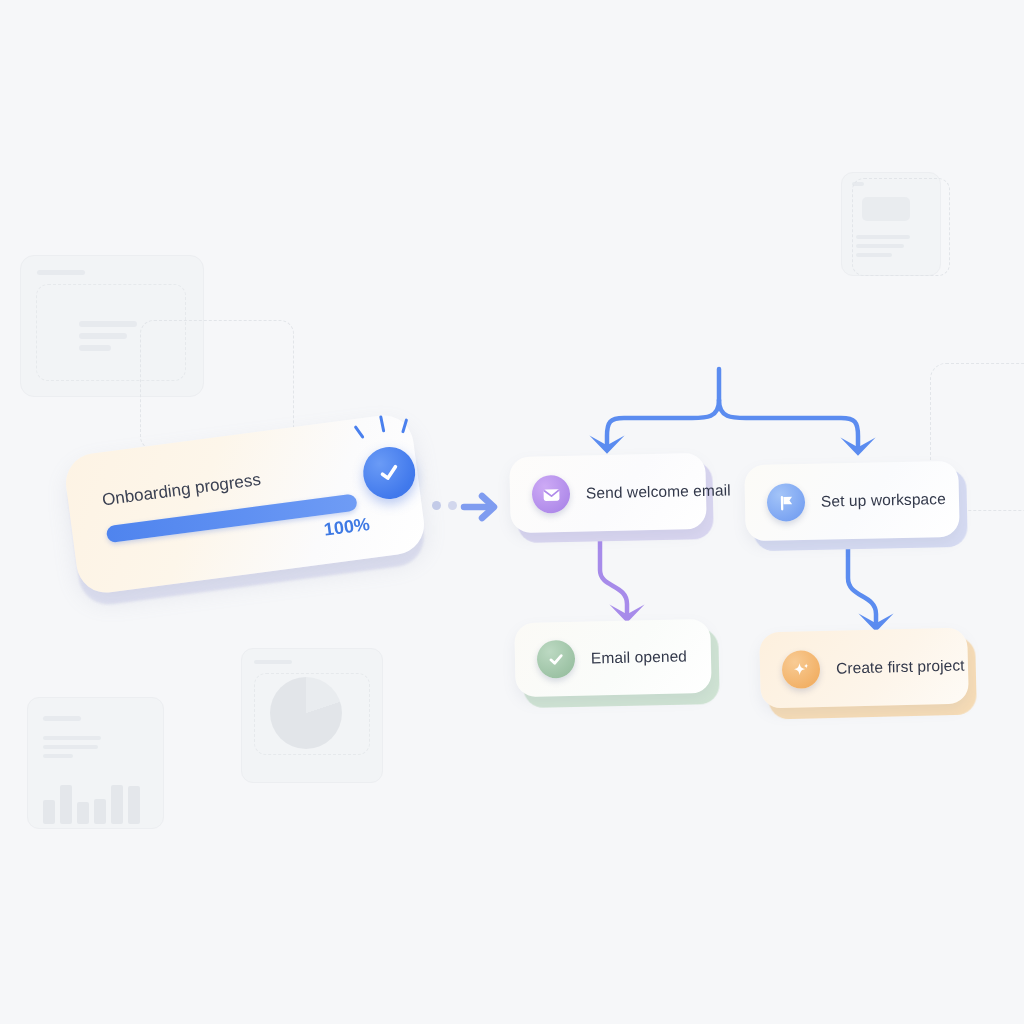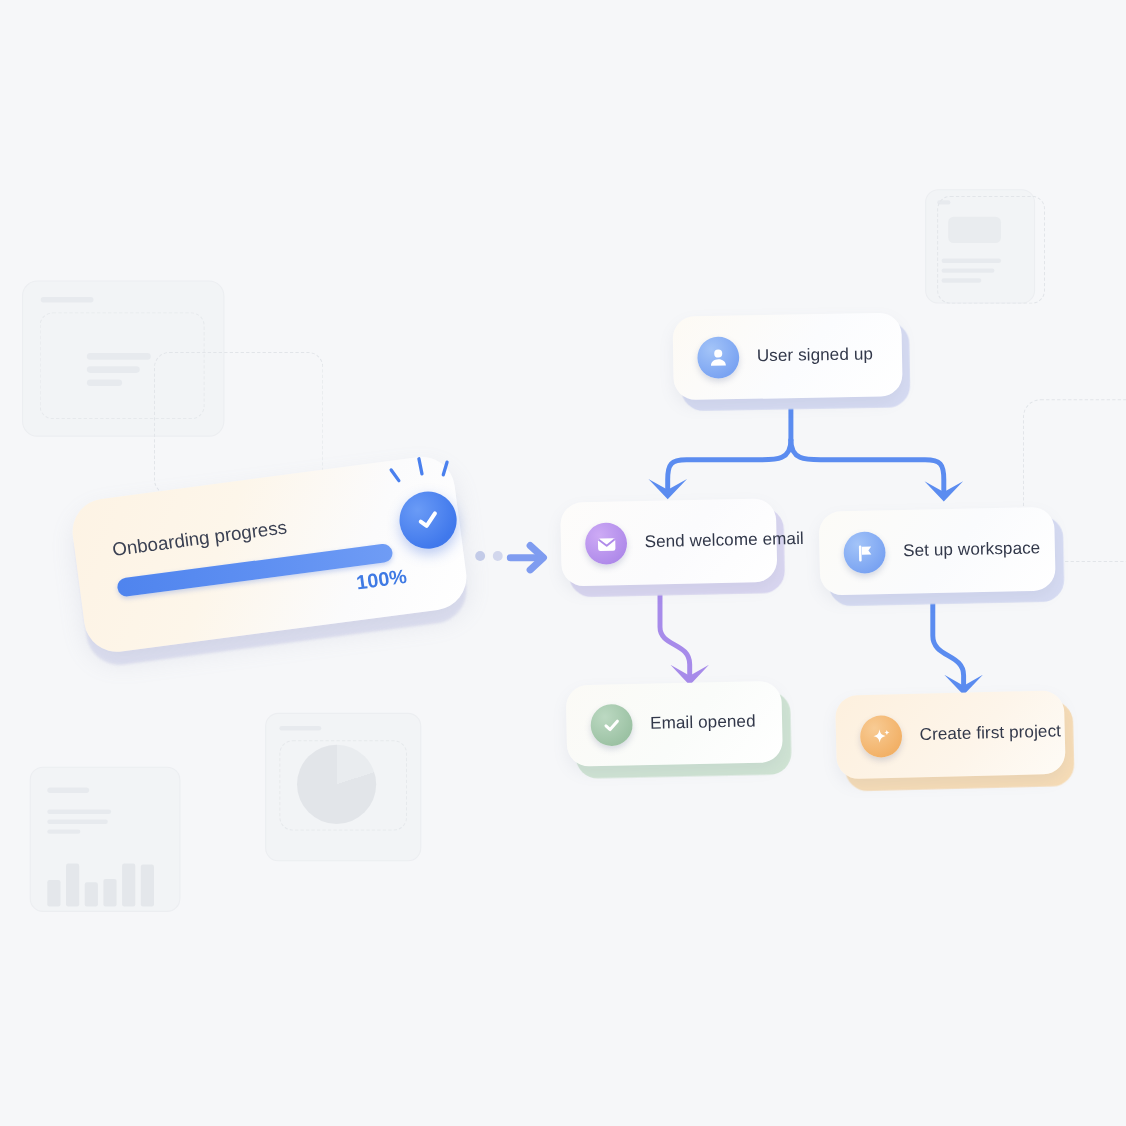--- a/index.html
+++ b/index.html
@@ -186,34 +186,20 @@
 
   <div id="transition">
     <div class="tdot" style="left:0px;"></div>
     <div class="tdot" style="left:16px;opacity:.72;"></div>
     <svg width="44" height="34" viewBox="0 0 44 34" style="position:absolute;left:28px;top:0;">
       <path d="M4 17 L31 17" stroke="#7f9cf0" stroke-width="6.5" stroke-linecap="round" fill="none"></path>
       <path d="M22 6 L34 17 L22 28" stroke="#7f9cf0" stroke-width="6.5" fill="none" stroke-linecap="round" stroke-linejoin="round"></path>
     </svg>
   </div>
 
-  <div style="position:absolute;left:612px;top:282px;width:215px;height:92px;">
-    <div class="node-shadow" style="left:7px;top:12px;width:208px;height:78px;background:#d6dbf2;
-                transform:rotate(-1deg);filter:blur(.4px);"></div>
-    <div class="node-body" style="left:0px;top:4px;width:208px;height:76px;transform:rotate(-1deg);
-                background:linear-gradient(130deg,#fdfaf4 0%,#fbfcfe 55%,#ffffff 100%);">
-      <div class="ico" style="background:radial-gradient(circle at 34% 30%,#a3c4f8 0%,#7ba4f2 72%,#6d9aef 100%);">
-        <svg width="22" height="22" viewBox="0 0 24 24">
-          <circle cx="12" cy="8" r="4" fill="#ffffff"></circle>
-          <path d="M4.6 20c0-4.1 3.3-6.4 7.4-6.4s7.4 2.3 7.4 6.4z" fill="#ffffff"></path>
-        </svg>
-      </div>
-      <span class="node-label">User signed up</span>
-    </div>
-  </div>
 
   <div style="position:absolute;left:510px;top:450px;width:210px;height:95px;">
     <div class="node-shadow" style="left:7px;top:13px;width:196px;height:78px;background:#d9d6f0;
                 transform:rotate(-1.2deg);filter:blur(.4px);"></div>
     <div class="node-body" style="left:0px;top:5px;width:196px;height:76px;transform:rotate(-1.2deg);
                 background:linear-gradient(130deg,#fdfcfa 0%,#fbfbfd 55%,#ffffff 100%);">
       <div class="ico" style="background:radial-gradient(circle at 34% 30%,#cdaaf5 0%,#b08bea 72%,#a47fe4 100%);">
         <svg width="21" height="21" viewBox="0 0 24 24">
           <rect x="3" y="6" width="18" height="13" rx="2.4" fill="#ffffff"></rect>
           <path d="M4.2 7.6 L12 13.6 L19.8 7.6" stroke="#b08bea" stroke-width="2" fill="none" stroke-linecap="round" stroke-linejoin="round"></path>

